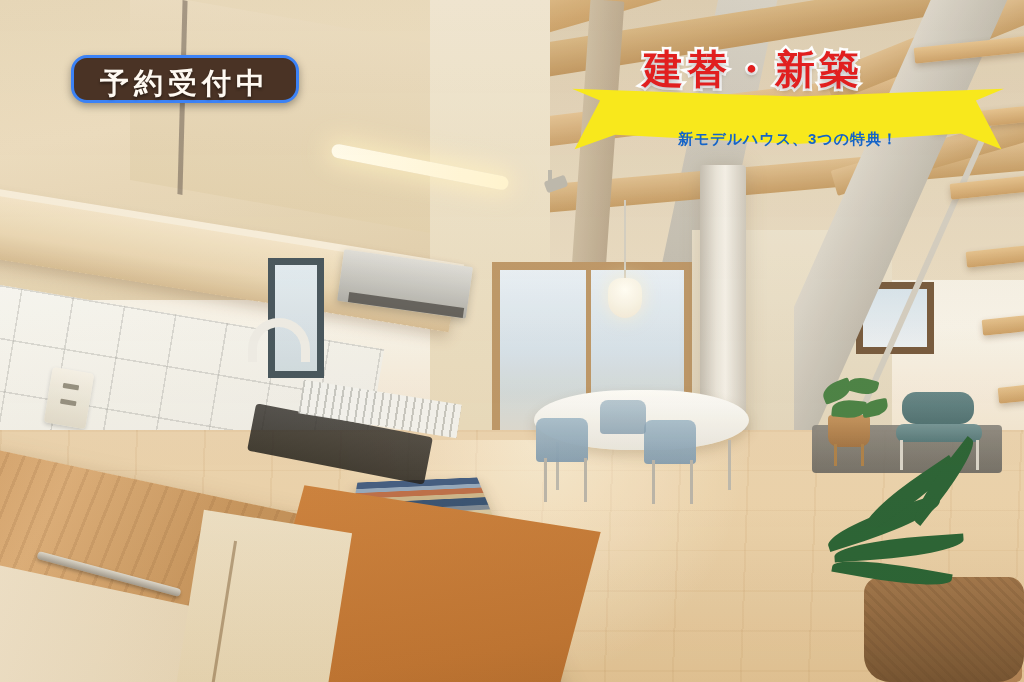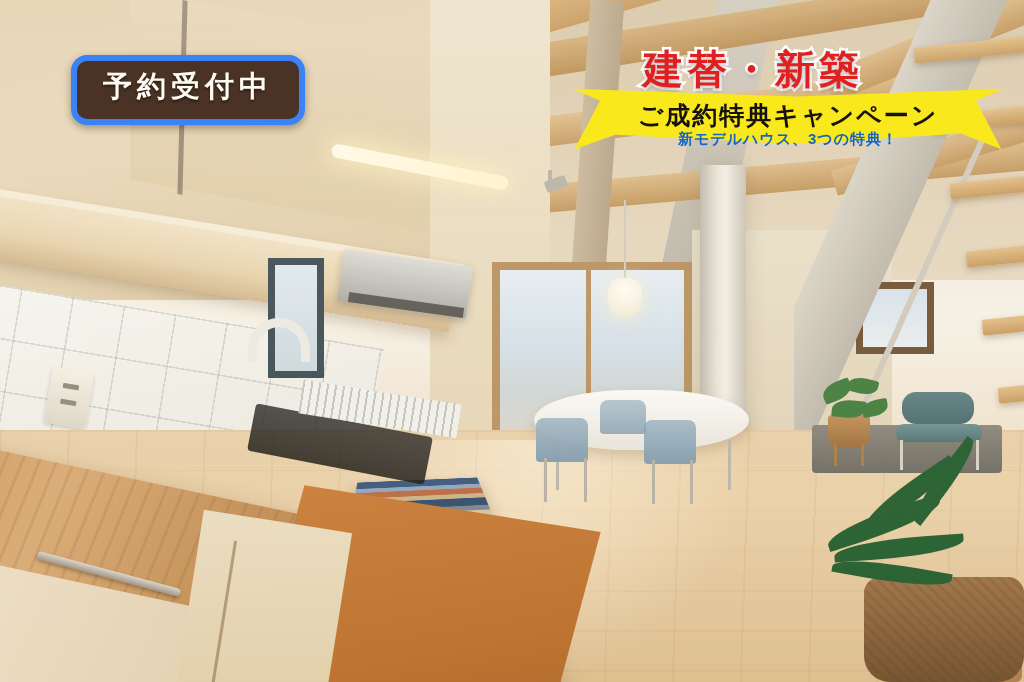--- a/index.html
+++ b/index.html
@@ -326,23 +326,23 @@
 
   
   .tint{ position:absolute; inset:0;
     background:linear-gradient(180deg, rgba(255,246,225,.10), rgba(255,235,200,.06));
     pointer-events:none; }
 
   
   
   .badge-reserve{
     position:absolute; left:71px; top:55px;
-    padding:9px 26px 16px;
+    padding:9px 26px 0;
     background:#4a3325;
-    border:6px solid #3b82f6;
+    border:3px solid #3b82f6;
     border-radius:16px;
     color:#fffaf2;
     font-size:29px; font-weight:700; letter-spacing:5px;
     line-height:1.15;
     text-shadow:0 2px 3px rgba(0,0,0,.45);
     box-shadow:0 3px 8px rgba(0,0,0,.35);
     white-space:nowrap;
   }
 
   
@@ -532,20 +532,19 @@
 
     <div class="tint"></div>
   </div>
 
   <div class="badge-reserve">予約受付中</div>
 
   <div class="headline-red">建替・新築</div>
 
   <div class="ribbon">
     <div class="ribbon-shape"></div>
-    <div class="ribbon-main">ご成約特典キャンペーン</div>
     <div class="ribbon-sub">新モデルハウス、3つの特典！</div>
   </div>
 
 
 
 
 </div>
 
 </body></html>

